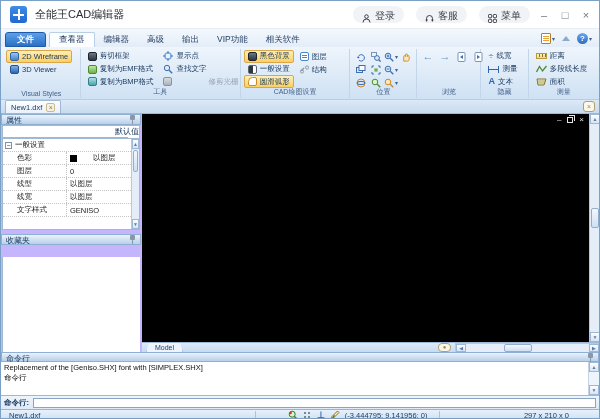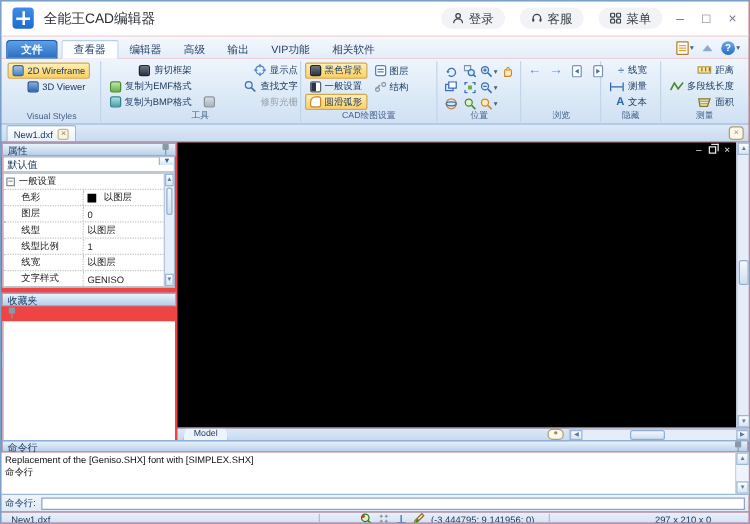--- a/index.html
+++ b/index.html
@@ -1,30 +1,30 @@
 <!DOCTYPE html>
 <html><head>
 <meta charset="utf-8">
 <style>
   html,body{margin:0;padding:0;background:#f4f6f9;}
   #app{position:relative;width:600px;height:419px;font-family:"Liberation Sans",sans-serif;
-       background:#ef4444;border:1px solid #7aa0c8;box-sizing:border-box;overflow:hidden;
+       background:#c4b5fd;border:1px solid #7aa0c8;box-sizing:border-box;overflow:hidden;
        -webkit-font-smoothing:antialiased;}
   *{box-sizing:border-box;}
   .abs{position:absolute;}
 
   
   #titlebar{left:0;top:0;width:100%;height:28px;background:#fff;display:flex;align-items:center;
             border-bottom:1px solid #e8edf3;}
   #appicon{width:17px;height:17px;margin-left:9px;border-radius:3px;
            background:linear-gradient(#3f8ce8,#1e6ad0);position:relative;flex:0 0 auto;}
   #appicon:before{content:"";position:absolute;left:8px;top:3px;width:1.5px;height:11px;background:#fff;}
   #appicon:after{content:"";position:absolute;left:3px;top:8px;width:11px;height:1.5px;background:#fff;}
   #apptitle{margin-left:8px;font-size:11px;color:#2b2f36;}
-  .pill{height:17px;display:flex;align-items:center;gap:4px;padding:0 9px;margin-left:12px;
+  .pill{height:17px;display:flex;align-items:flex-end;gap:4px;padding:0 9px;margin-left:12px;
         border-radius:9px;background:#f1f3f6;font-size:10px;color:#3a4149;}
   .winbtn{width:14px;text-align:center;color:#6f7780;font-size:11px;margin-left:7px;}
   #titlebar .spacer{flex:1;}
 
   
   #tabrow{left:0;top:28px;width:100%;height:18px;background:linear-gradient(#f4f8fd,#e3edf8);
           display:flex;align-items:flex-end;}
   #filetab{margin:0 3px 0 4px;height:15px;padding:0 11px;border-radius:3px 3px 0 0;
            background:linear-gradient(#5da0e8,#2a6fc4);color:#fff;font-size:8.5px;font-weight:bold;
            display:flex;align-items:center;border:1px solid #1f5aa8;}
@@ -39,21 +39,21 @@
   .tinytri{width:0;height:0;border-left:4px solid transparent;border-right:4px solid transparent;border-bottom:5px solid #8fa9c8;}
   .dd{font-size:6px;color:#44618a;margin-left:1px;}
 
   
   #ribbon{left:0;top:46px;width:100%;height:53px;background:linear-gradient(#eef5fc,#d8e7f6 70%,#cfe1f3);
           border-bottom:1px solid #b5cde6;display:flex;padding:2px 0 0 2px;}
   .rgroup{position:relative;height:49px;border-right:1px solid #c3d5e9;padding:1px 3px 10px 3px;display:flex;gap:2px;}
   .rlabel{position:absolute;bottom:1px;left:0;right:0;text-align:center;font-size:7px;color:#44618a;white-space:nowrap;}
   .rcol{display:flex;flex-direction:column;}
   .sbtn{display:flex;align-items:center;gap:3px;height:13px;padding:0 3px;font-size:7.5px;color:#17365d;
-        border-radius:2px;border:1px solid transparent;white-space:nowrap;justify-content:flex-end;}
+        border-radius:2px;border:1px solid transparent;white-space:nowrap;}
   .sbtn.hl{background:linear-gradient(#fef0b8,#fbcf60);border-color:#d9a64a;}
   .sbtn.dis{color:#9aa4ae;gap:36px;}
   .ic{width:9px;height:9px;border-radius:2px;flex:0 0 auto;}
   .ic.blue{background:linear-gradient(#9cc3ef,#4a83c6);border:1px solid #2f66a8;}
   .ic.cube{background:linear-gradient(#7fb0e8,#2e66ad);border:1px solid #24518c;}
   .ic.green{background:linear-gradient(#bfe6a8,#6cb24a);border:1px solid #4c8a32;}
   .ic.teal{background:linear-gradient(#aee0e4,#4ba3ad);border:1px solid #34808a;}
   .ic.dark{background:linear-gradient(#6a7786,#2c3540);border:1px solid #1d242c;}
   .ic.half{background:linear-gradient(90deg,#2c3540 50%,#fff 50%);border:1px solid #5a6570;}
   .ic.list{background:#fff;border:1px solid #4a83c6;position:relative;}
@@ -82,39 +82,39 @@
 
   
   .hdrbar{background:linear-gradient(#eaf2fb,#b8d0ea);border:1px solid #8fb0d4;display:flex;
           font-size:8px;color:#17365d;padding:0 4px;}
   .hdrbar .grow{flex:1;}
   .pinic{width:7px;height:9px;position:relative;}
   .pinic:before{content:"";position:absolute;left:1px;top:0;width:5px;height:5px;background:#8a97a6;border-radius:1px;}
   .pinic:after{content:"";position:absolute;left:3px;top:5px;width:1px;height:4px;background:#8a97a6;}
   #prophdr{left:0;top:113px;width:140px;height:11px;}
   #presetrow{left:1px;top:124px;width:138px;height:13px;background:#fff;border:1px solid #9fb8d4;
-             display:flex;align-items:flex-start;}
+             display:flex;align-items:flex-end;flex-direction:column;}
   #presetrow .val{flex:1;font-size:8px;color:#17365d;display:flex;align-items:center;padding-left:3px;}
   .ddbtn{width:12px;background:linear-gradient(#fdfeff,#d7e5f4);border-left:1px solid #9fb8d4;
          display:flex;align-items:center;justify-content:center;font-size:6px;color:#44618a;}
   #proptable{left:1px;top:137px;width:138px;height:92px;background:#fff;border:1px solid #9fb8d4;display:flex;}
   #ptrows{flex:1;}
   .prow2{display:flex;height:13px;border-bottom:1px dotted #c5c5c5;font-size:7.5px;color:#222;justify-content:center;}
   .prow2 .n{width:64px;display:flex;align-items:center;padding-left:14px;border-right:1px dotted #c5c5c5;}
-  .prow2 .v{flex:1;display:flex;align-items:center;padding-left:3px;gap:6px;}
+  .prow2 .v{flex:1;display:flex;align-items:center;padding-left:3px;gap:16px;}
   .prow2.ghdr .n{padding-left:2px;width:128px;border-right:none;gap:3px;}
   .boxminus{width:7px;height:7px;border:1px solid #828f9c;background:#fff;color:#333;font-size:7px;
             line-height:5px;text-align:center;flex:0 0 auto;}
   .swatch{width:7px;height:7px;background:#000;flex:0 0 auto;}
   .vsb{width:11px;background:#e4edf8;border-left:1px solid #b5c9e0;display:flex;flex-direction:column;}
   .sb-btn{height:10px;background:linear-gradient(#fdfeff,#d7e5f4);border:1px solid #9db8d6;color:#5a7ca6;
           font-size:5px;display:flex;align-items:center;justify-content:center;flex:0 0 auto;}
   .sb-thumb{margin:1px;height:22px;background:linear-gradient(#f3f8fd,#cfe0f1);border:1px solid #93aecd;border-radius:2px;}
   .sb-fill{flex:1;}
-  #favhdr{left:0;top:233px;width:140px;height:11px;flex-direction:column;}
+  #favhdr{left:0;top:233px;width:140px;height:11px;}
   #favcols{left:1px;top:244px;width:138px;height:12px;display:flex;margin-top:36px;}
   .colhdr{background:linear-gradient(#fdfeff,#e4ebf3);border:1px solid #b9c6d4;border-left:none;
           font-size:7.5px;color:#333;display:flex;align-items:center;padding-left:3px;}
   #favbody{left:1px;top:256px;width:138px;height:95px;background:#fff;border-left:1px solid #9fb8d4;}
 
   
   #canvas{left:141px;top:113px;width:447px;height:228px;background:#000;}
   #mdibtns{position:absolute;right:5px;top:2px;display:flex;gap:6px;align-items:center;}
   .mdib{color:#e6e6e6;font-size:8px;line-height:8px;}
   .mdirestore{width:6px;height:6px;border:1px solid #e6e6e6;position:relative;}
@@ -135,21 +135,21 @@
   #hsb .hthumb{position:absolute;left:38px;width:28px;top:0;bottom:0;background:linear-gradient(#f3f8fd,#cfe0f1);
                border:1px solid #93aecd;border-radius:2px;}
 
   
   #cmdhdr{left:0;top:351px;width:100%;height:10px;}
   #cmdtext{left:0;top:361px;width:100%;height:34px;background:#fff;border-bottom:1px solid #9fb8d4;display:flex;}
   #cmdlines{flex:1;padding:1px 3px;font-size:7.5px;color:#111;line-height:10px;}
   #cmdsb{width:11px;background:#eef4fb;border-left:1px solid #c5d4e4;display:flex;flex-direction:column;justify-content:space-between;}
   #cmdinput{left:0;top:395px;width:100%;height:13px;background:linear-gradient(#eef4fb,#dfeaf6);
             display:flex;align-items:center;padding:0 3px;gap:4px;}
-  #cmdinput label{font-size:7.5px;color:#17365d;white-space:nowrap;}
+  #cmdinput label{font-size:7.5px;color:#17365d;white-space:nowrap;font-weight:bold;}
   #cmdinput input{flex:1;height:10px;border:1px solid #8aa6c4;background:#fff;font-size:7.5px;padding:0 2px;
                   font-family:"Liberation Sans",sans-serif;}
 
   
   #statusbar{left:0;top:408px;width:100%;height:11px;background:linear-gradient(#e8f1fb,#cfe0f2);
              border-top:1px solid #9ab4d4;display:flex;align-items:center;font-size:7.5px;color:#17365d;}
   #statusbar .seg{display:flex;align-items:center;height:100%;}
   .segline{width:1px;height:8px;background:#aac2dd;margin:0 4px;}
   .gridicon{width:9px;height:9px;background-image:radial-gradient(#7a8894 1px,transparent 1px);
             background-size:4px 4px;background-position:0 0;}
@@ -481,24 +481,20 @@
           <span>以图层</span>
           </div>
       </div>
       <div class="prow2">
         <div class="n">图层</div>
         <div class="v">0</div>
       </div>
       <div class="prow2">
         <div class="n">线型</div>
         <div class="v">以图层</div>
-      </div>
-      <div class="prow2">
-        <div class="n">线型比例</div>
-        <div class="v">1</div>
       </div>
       <div class="prow2">
         <div class="n">线宽</div>
         <div class="v">以图层</div>
       </div>
       <div class="prow2">
         <div class="n">文字样式</div>
         <div class="v">GENISO</div>
       </div>
     </div>

